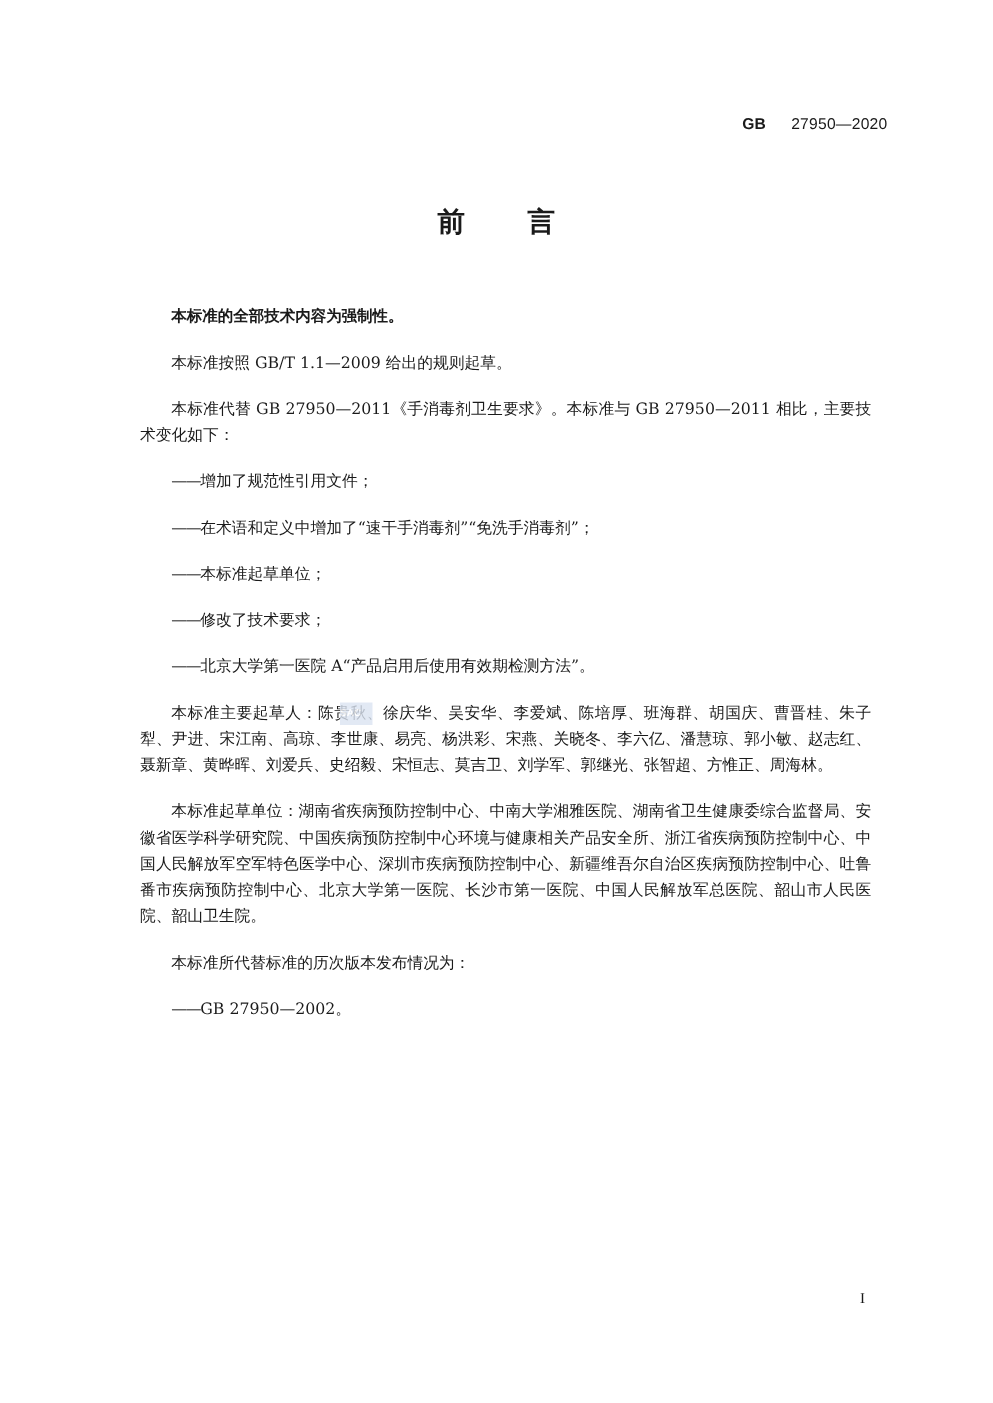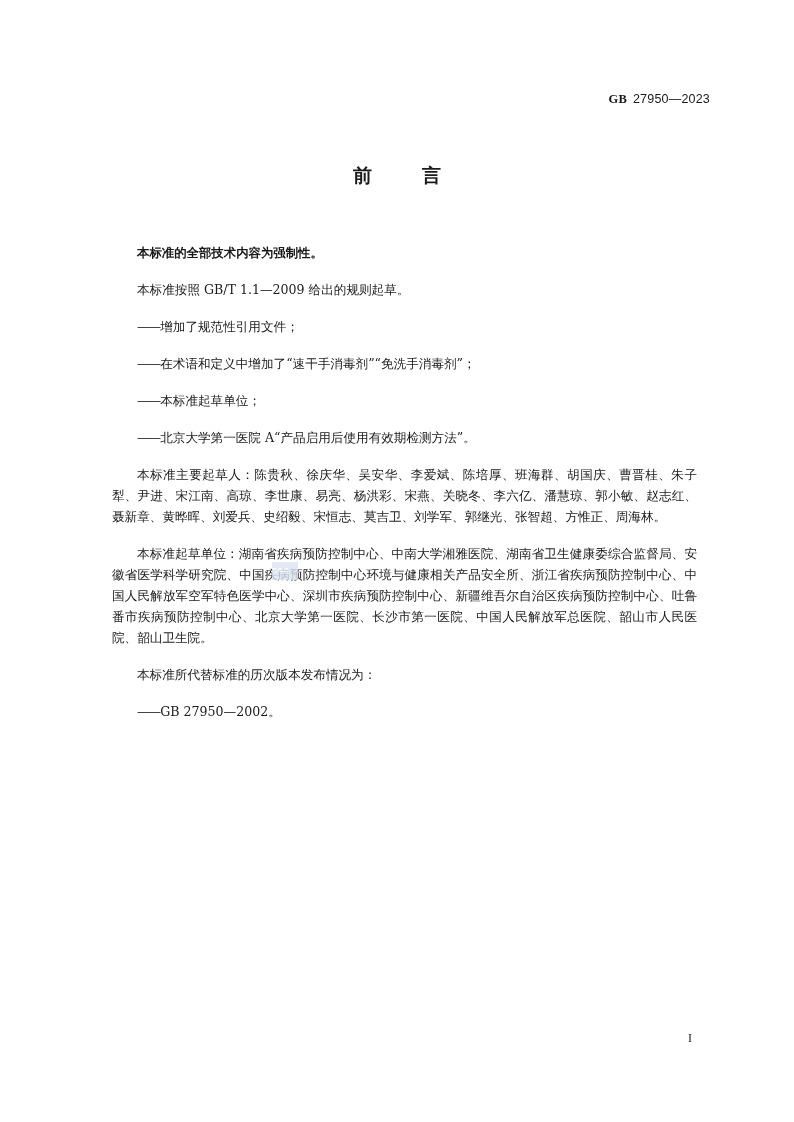--- a/index.html
+++ b/index.html
@@ -1,53 +1,55 @@
 <!DOCTYPE html>
 <html><head>
 <meta charset="utf-8">
 <style>
   html, body { margin: 0; padding: 0; background: #ffffff; }
   body { width: 794px; height: 1122px; position: relative; overflow: hidden;
          font-family: "DejaVu Serif", "Liberation Serif", serif; color: #1a1a1a; }
   .std-no { position: absolute; top: 92px; right: 84px; font-size: 12.5px;
             font-family: "Liberation Sans", "DejaVu Sans", sans-serif; letter-spacing: 0.2px; }
-  .std-no b { font-family: Liberation Serif, serif; font-weight: bold; margin-right: 6px; }
+  .std-no b { font-family: Liberation Sans, sans-serif; font-weight: bold; margin-right: 20px; }
   .title { position: absolute; top: 163px; left: 0; width: 794px; text-align: center;
-           font-size: 19px; font-weight: bold; font-family: "DejaVu Sans", sans-serif; }
+           font-size: 22px; font-weight: bold; font-family: "DejaVu Sans", sans-serif; }
   .title span { display: inline-block; }
   .title .gap { width: 50px; }
   .body { position: absolute; top: 226px; left: 96px; width: 617px; font-size: 12.6px;
           line-height: 21px; text-align: justify; }
   .p { margin: 16px; text-indent: 25px; }
   .p.bold { font-weight: bold; font-family: "DejaVu Sans", sans-serif; font-size: 12.4px; }
   .dash { margin: 16px; padding-left: 25px; }
   .dash .em { letter-spacing: -1px; }
   .page-no { position: absolute; top: 1031px; right: 102px; font-size: 12px;
              font-family: "Liberation Serif", serif; }
   .watermark { position: absolute; left: 272px; top: 562px; width: 26px; height: 18px;
                background: #dbe4f2; color: #ffffff; font-size: 8px; font-weight: bold;
                font-family: "Liberation Sans", sans-serif; text-align: left; line-height: 18px;
                opacity: 0.8; }
 </style>
 </head>
 <body>
 
-<div class="std-no"><b>GB</b><span>27950—2023</span></div>
+<div class="std-no"><b>GB</b><span>27950—2020</span></div>
 
 <div class="title">
   <span>前</span><span class="gap"></span><span>言</span>
 </div>
 
 <div class="body">
   <p class="p bold">本标准的全部技术内容为强制性。</p>
   <p class="p">本标准按照 GB/T 1.1—2009 给出的规则起草。</p>
+  <p class="p">本标准代替 GB 27950—2011《手消毒剂卫生要求》。本标准与 GB 27950—2011 相比，主要技术变化如下：</p>
 
   <p class="dash"><span class="em">——</span><span>增加了规范性引用文件；</span></p>
   <p class="dash"><span class="em">——</span><span>在术语和定义中增加了“速干手消毒剂”“免洗手消毒剂”；</span></p>
   <p class="dash"><span class="em">——</span><span>本标准起草单位；</span></p>
+  <p class="dash"><span class="em">——</span><span>修改了技术要求；</span></p>
   <p class="dash"><span class="em">——</span><span>北京大学第一医院 A“产品启用后使用有效期检测方法”。</span></p>
 
   <p class="p">本标准主要起草人：陈贵秋、徐庆华、吴安华、李爱斌、陈培厚、班海群、胡国庆、曹晋桂、朱子犁、尹进、宋江南、高琼、李世康、易亮、杨洪彩、宋燕、关晓冬、李六亿、潘慧琼、郭小敏、赵志红、聂新章、黄晔晖、刘爱兵、史绍毅、宋恒志、莫吉卫、刘学军、郭继光、张智超、方惟正、周海林。</p>
   <p class="p">本标准起草单位：湖南省疾病预防控制中心、中南大学湘雅医院、湖南省卫生健康委综合监督局、安徽省医学科学研究院、中国疾病预防控制中心环境与健康相关产品安全所、浙江省疾病预防控制中心、中国人民解放军空军特色医学中心、深圳市疾病预防控制中心、新疆维吾尔自治区疾病预防控制中心、吐鲁番市疾病预防控制中心、北京大学第一医院、长沙市第一医院、中国人民解放军总医院、韶山市人民医院、韶山卫生院。</p>
   <p class="p">本标准所代替标准的历次版本发布情况为：</p>
   <p class="dash"><span class="em">——</span><span>GB 27950—2002。</span></p>
 </div>
 
 <div class="watermark">SAC</div>
 

